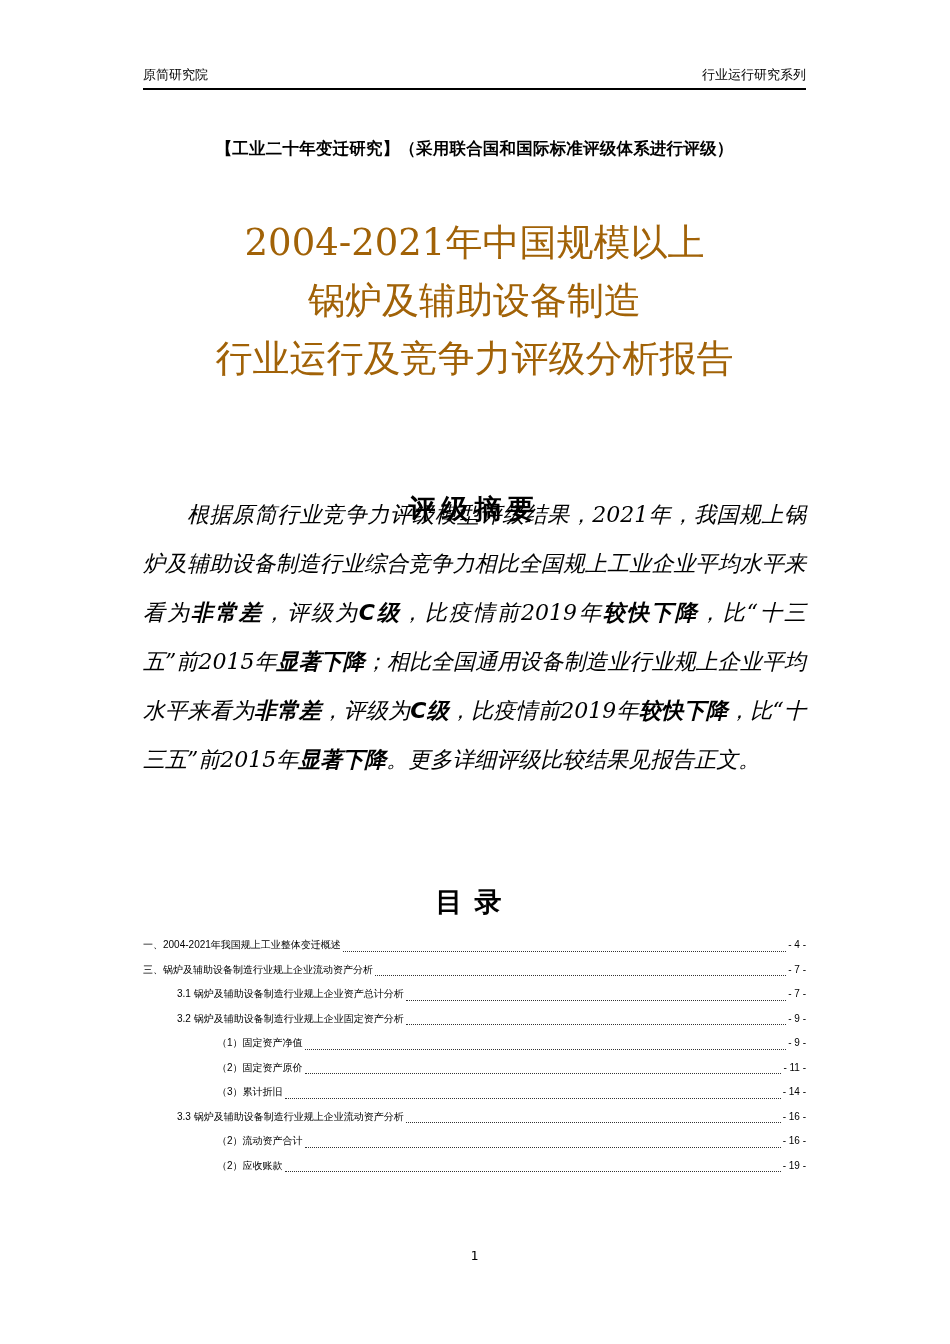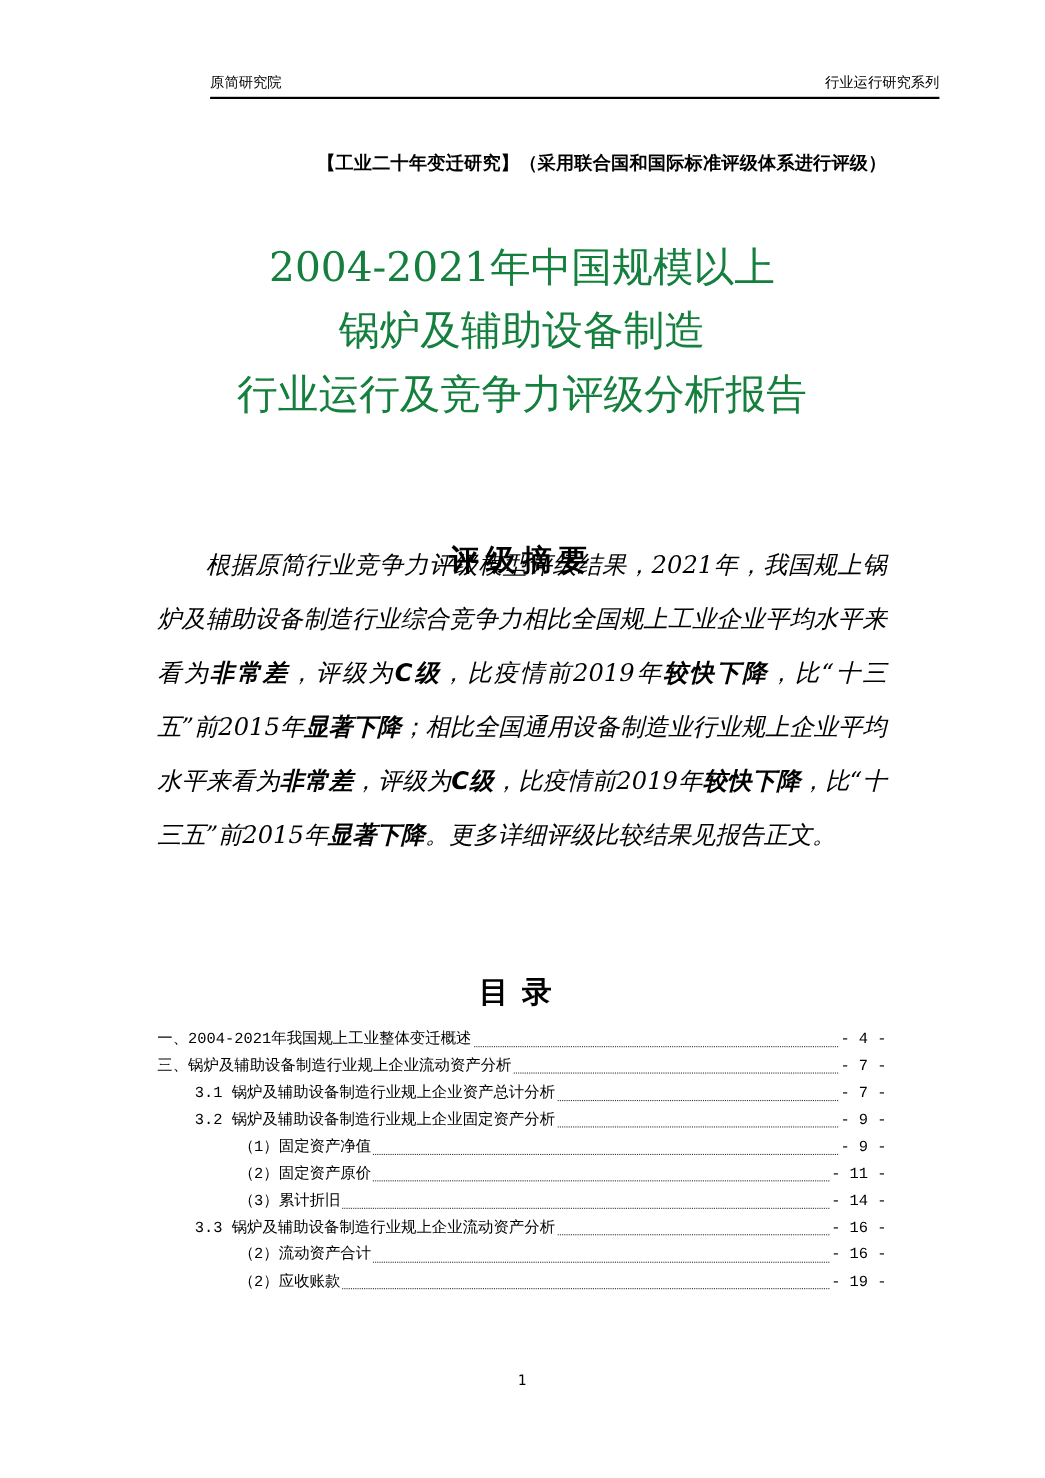--- a/index.html
+++ b/index.html
@@ -1,35 +1,35 @@
 <!DOCTYPE html>
 <html><head>
 <meta charset="utf-8">
 <style>
   html, body { margin: 0; padding: 0; background: #ffffff; }
   body { width: 950px; height: 1344px; position: relative; overflow: hidden; font-family: "DejaVu Serif", "Liberation Serif", serif; color: #000; }
 
-  .page-header { position: absolute; left: 143px; top: 64px; width: 663px; height: 24px; border-bottom: 2px solid #000; font-family: Liberation Mono, monospace; font-size: 13px; margin-left: 48px; }
+  .page-header { position: absolute; left: 143px; top: 64px; width: 663px; height: 24px; border-bottom: 2px solid #000; font-family: Liberation Mono, monospace; font-size: 13px; }
   .page-header .left { position: absolute; left: 0; bottom: 4px; }
   .page-header .right { position: absolute; right: 0; bottom: 4px; }
 
-  .series-line { position: absolute; left: 143px; top: 138px; width: 663px; text-align: right; font-family: "DejaVu Sans", "Liberation Sans", sans-serif; font-size: 16.5px; font-weight: bold; letter-spacing: 0.2px; white-space: nowrap; }
+  .series-line { position: absolute; left: 143px; top: 138px; width: 663px; text-align: center; font-family: "DejaVu Sans", "Liberation Sans", sans-serif; font-size: 16.5px; font-weight: bold; letter-spacing: 0.2px; white-space: nowrap; }
 
-  .title-block { position: absolute; left: 143px; top: 214px; width: 663px; text-align: center; color: #15803d; font-size: 37px; line-height: 58px; font-family: "DejaVu Serif", "Liberation Serif", serif; }
+  .title-block { position: absolute; left: 143px; top: 214px; width: 663px; text-align: center; color: #a16207; font-size: 37px; line-height: 58px; font-family: "DejaVu Serif", "Liberation Serif", serif; }
   .title-block div { white-space: nowrap; }
 
   .summary-heading { position: absolute; left: 143px; top: 443px; width: 663px; text-align: center; font-family: "DejaVu Sans", "Liberation Sans", sans-serif; font-weight: bold; font-size: 27px; letter-spacing: 6px; margin-top: 48px; }
 
   .summary-body { position: absolute; left: 143px; top: 490px; width: 663px; font-size: 22px; line-height: 49px; text-align: justify; }
   .summary-body p { margin: 0; text-indent: 44px; font-style: italic; }
   .summary-body b { font-family: "DejaVu Sans", "Liberation Sans", sans-serif; font-weight: bold; }
 
   .toc-heading { position: absolute; left: 143px; top: 884px; width: 663px; text-align: center; font-family: "DejaVu Sans", "Liberation Sans", sans-serif; font-weight: bold; font-size: 27px; letter-spacing: 12px; }
 
-  .toc { position: absolute; left: 143px; top: 933px; width: 663px; font-size: 14px; font-family: Liberation Mono, monospace; }
+  .toc { position: absolute; left: 143px; top: 933px; width: 663px; font-size: 10px; font-family: Liberation Sans, sans-serif; }
   .toc-row { display: flex; align-items: baseline; height: 24.5px; line-height: 24.5px; white-space: nowrap; }
   .toc-row.l1 { padding-left: 0; }
   .toc-row.l2 { padding-left: 34px; }
   .toc-row.l3 { padding-left: 74px; }
   .toc-row .label { flex: 0 0 auto; }
   .toc-row .dots { flex: 1 1 auto; overflow: hidden; border-bottom: 1.5px dotted #333; margin: 0 2px 6px 2px; height: 0; align-self: flex-end; }
   .toc-row .page { flex: 0 0 auto; }
 
   .page-number { position: absolute; left: 143px; top: 1248px; width: 663px; text-align: center; font-size: 13px; font-family: "DejaVu Sans Mono", "Liberation Mono", monospace; }
 </style>

